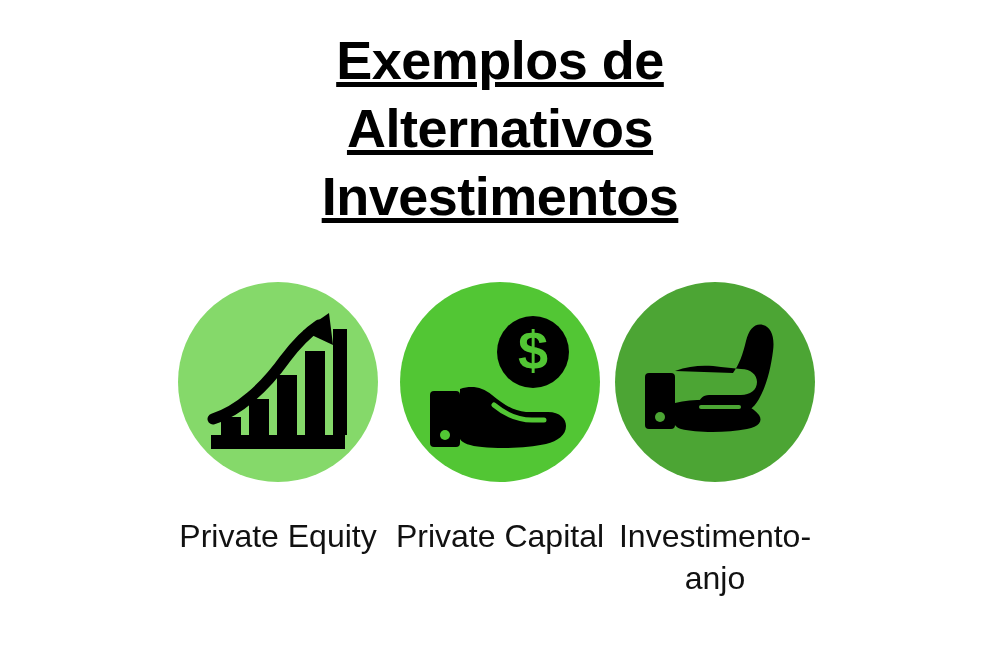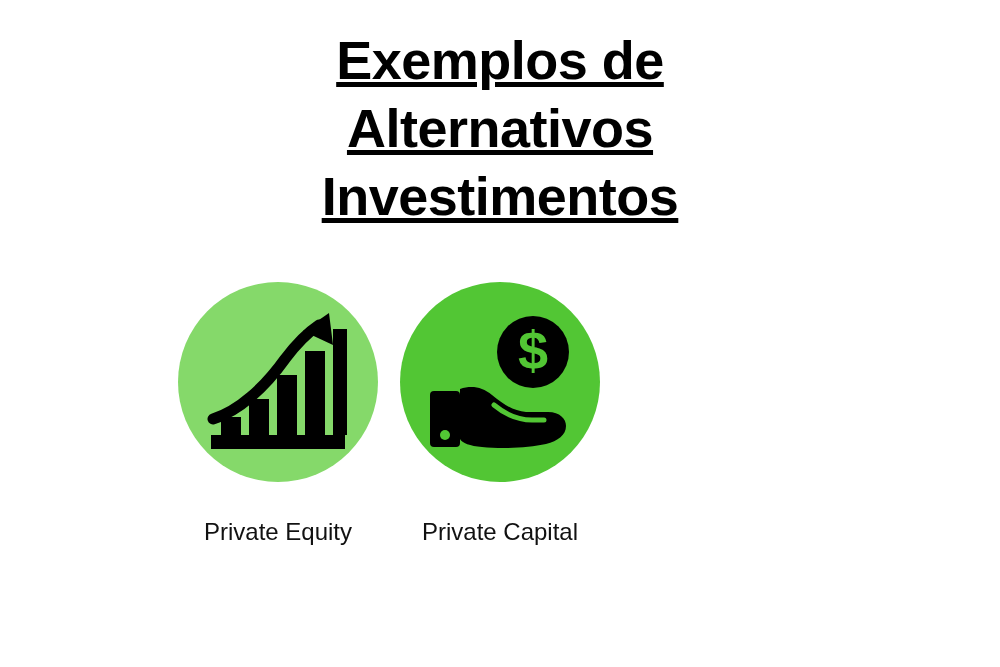--- a/index.html
+++ b/index.html
@@ -73,21 +73,21 @@
     display: flex;
     align-items: center;
     justify-content: center;
     position: relative;
   }
   .circle svg { display: block; }
 
   .item-label {
     margin-top: 34px;
     font-family: "Liberation Sans", "DejaVu Sans", sans-serif;
-    font-size: 24px;
+    font-size: 32px;
     font-weight: 400;
     line-height: 1.3;
     color: #111111;
     text-align: center;
     width: 230px;
     word-break: break-word;
   }
   .item-3 .item-label { width: 248px; margin-left: 0; }
 </style>
 </head>
@@ -143,15 +143,47 @@
                      C108,141 82,142 62,140
                      C50,139 42,136 40,132 Z" fill="#000000"></path>
 
             <path d="M74,98 C86,108 98,113 112,113 L124,113" stroke="#52C634" stroke-width="5" fill="none" stroke-linecap="round"></path>
           </svg>
         </span>
       </div>
       <div class="item-label">Private Capital</div>
     </div>
 
+    <div class="item item-3">
+      <div class="circle" style="background:#4CA534;">
+        <span>
+          <svg width="160" height="150" viewBox="0 0 160 150" aria-hidden="true">
+
+            <rect x="10" y="66" width="30" height="56" rx="4" fill="#000000"></rect>
+            <circle cx="25" cy="110" r="5" fill="#4CA534"></circle>
+
+            <path d="M40,64 C56,58 72,58 86,60
+                     L106,62 C116,62 122,68 122,75
+                     C122,83 115,88 106,88
+                     L74,88 C68,88 64,92 64,97
+                     C64,102 68,106 74,106
+                     L104,106
+                     C112,106 118,102 124,92
+                     C132,78 136,60 138,44
+                     C140,30 136,20 128,18
+                     C120,16 114,22 111,34
+                     C108,47 104,58 98,66" fill="#000000"></path>
+
+            <path d="M40,96 C56,92 74,92 92,94
+                     C108,96 118,100 124,108
+                     C128,114 124,120 112,122
+                     C92,126 62,126 46,122
+                     C40,120 38,116 38,112 Z" fill="#000000"></path>
+
+            <path d="M66,100 L104,100" stroke="#4CA534" stroke-width="4" fill="none" stroke-linecap="round"></path>
+          </svg>
+        </span>
+      </div>
+      <div class="item-label">Investimento-anjo</div>
+    </div>
 
   </div>
 </div>
 
 </body></html>

